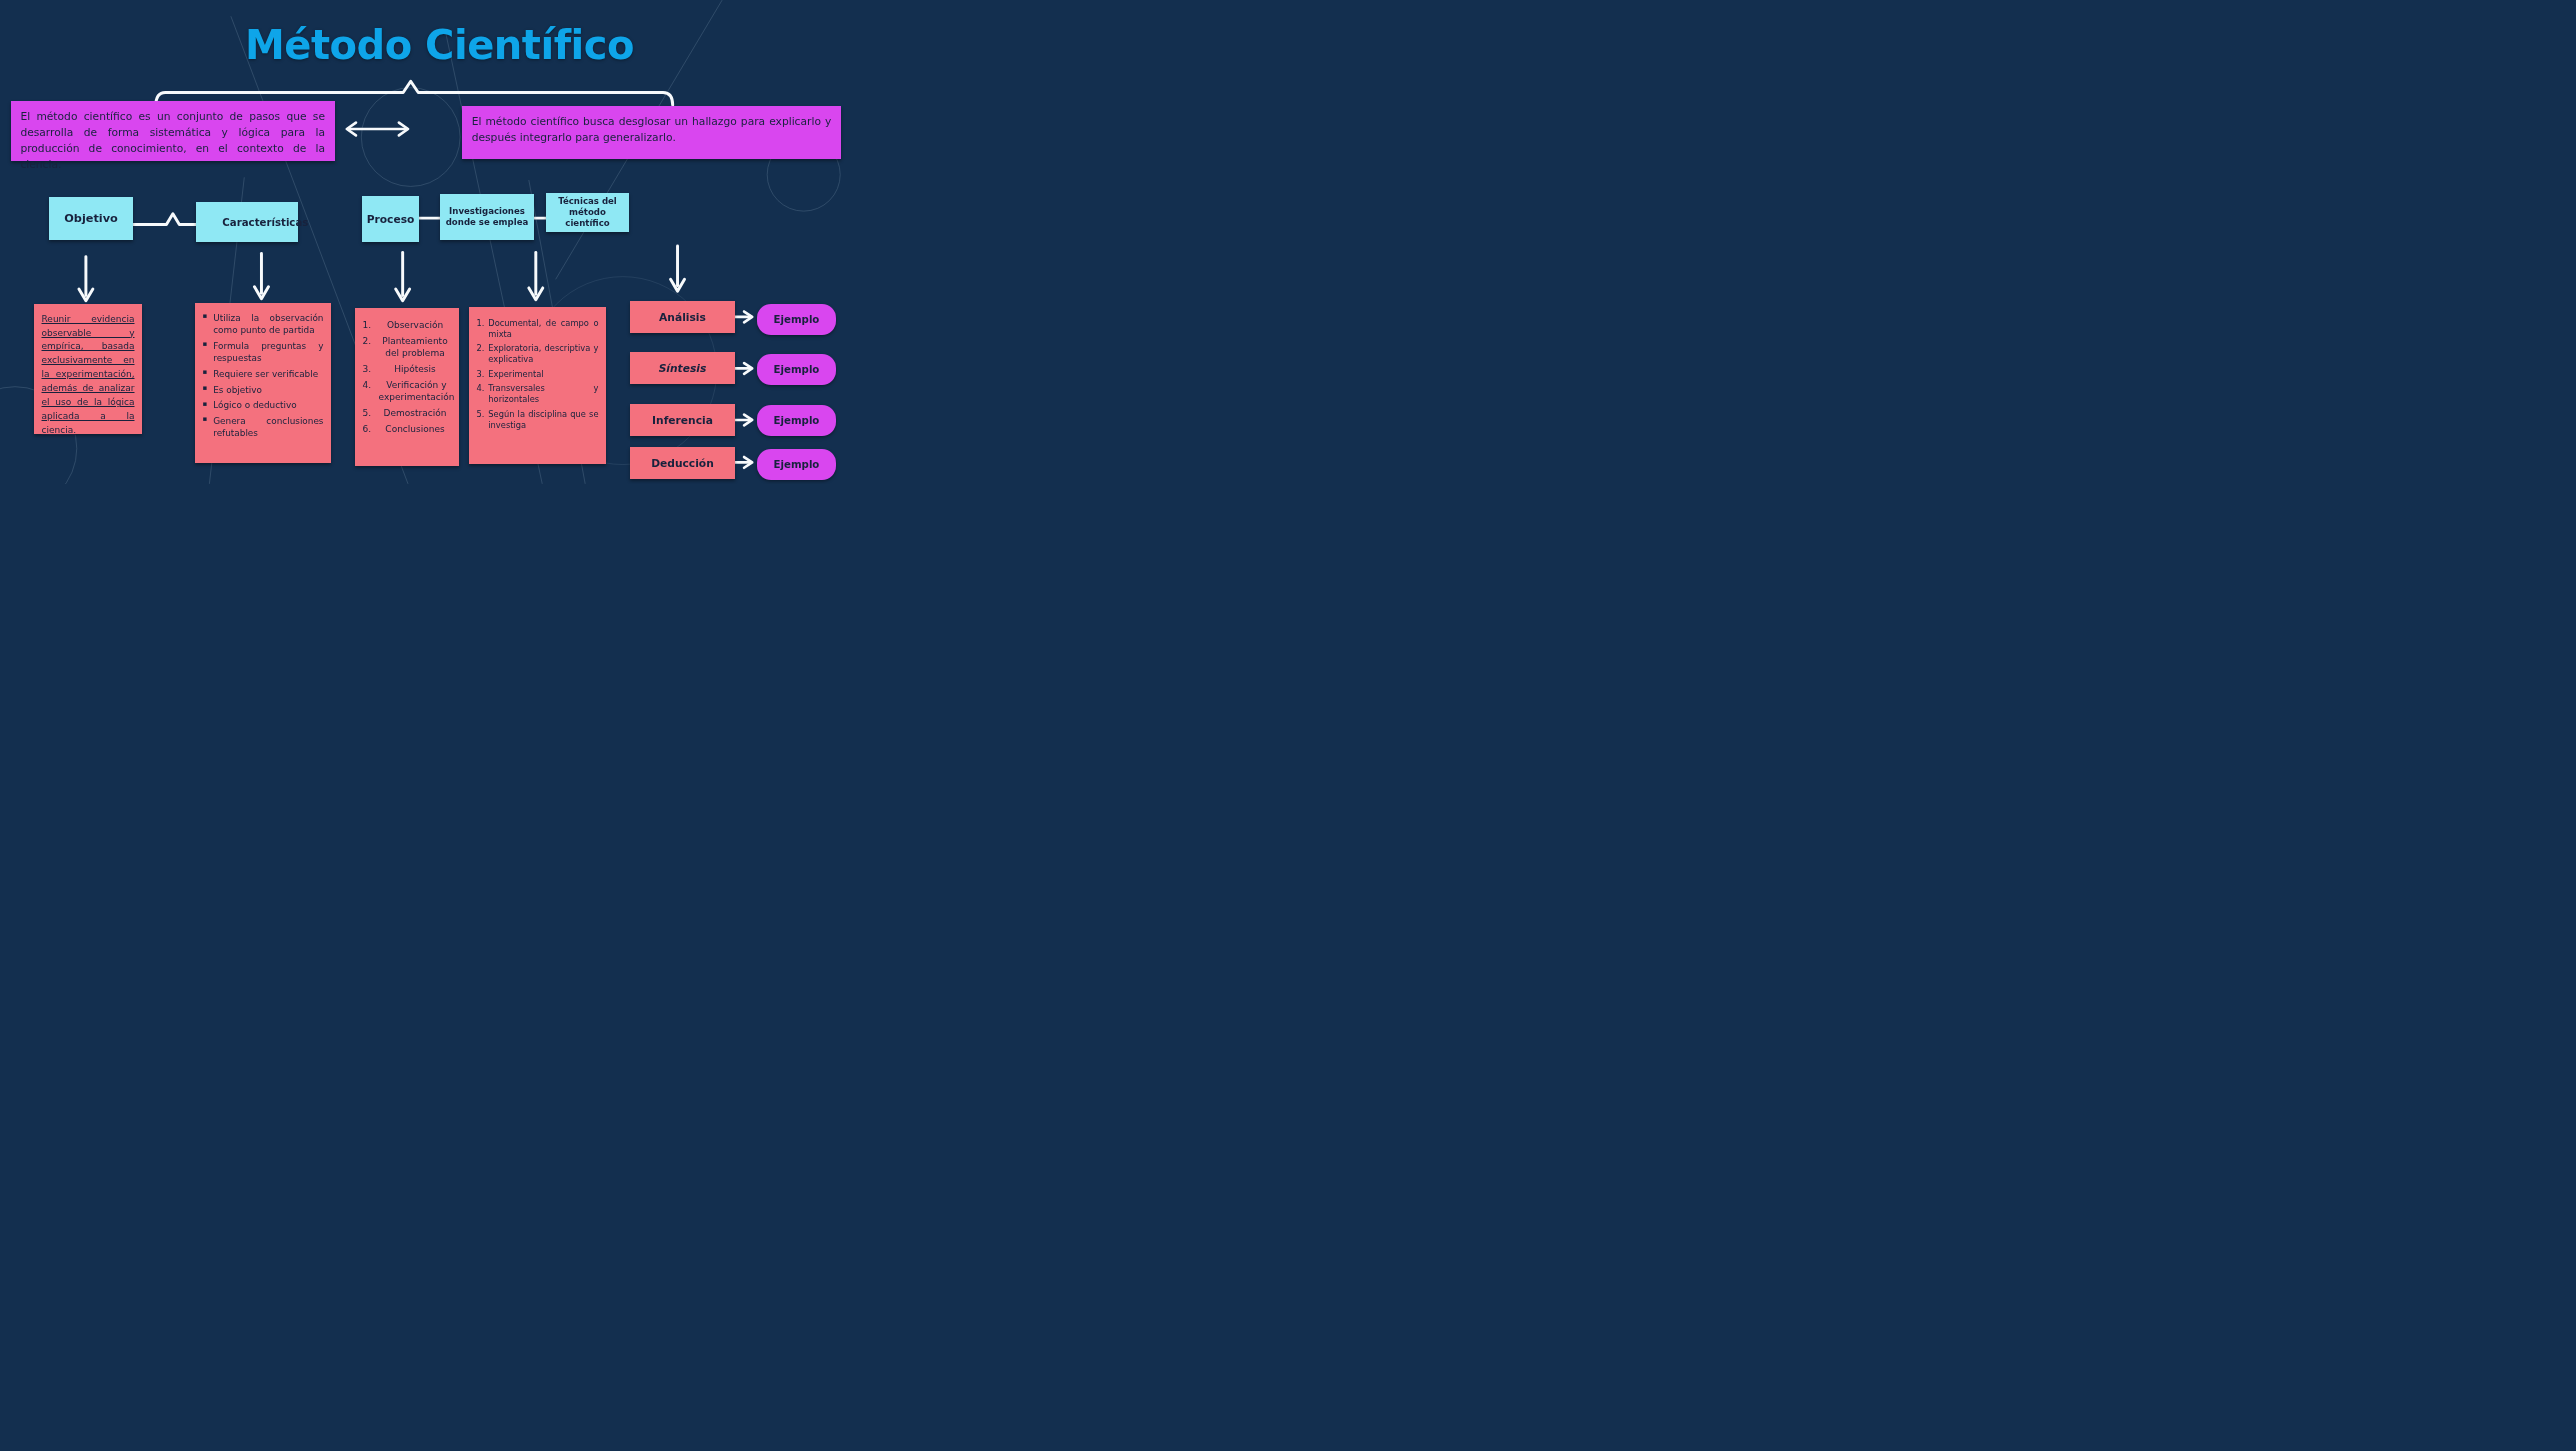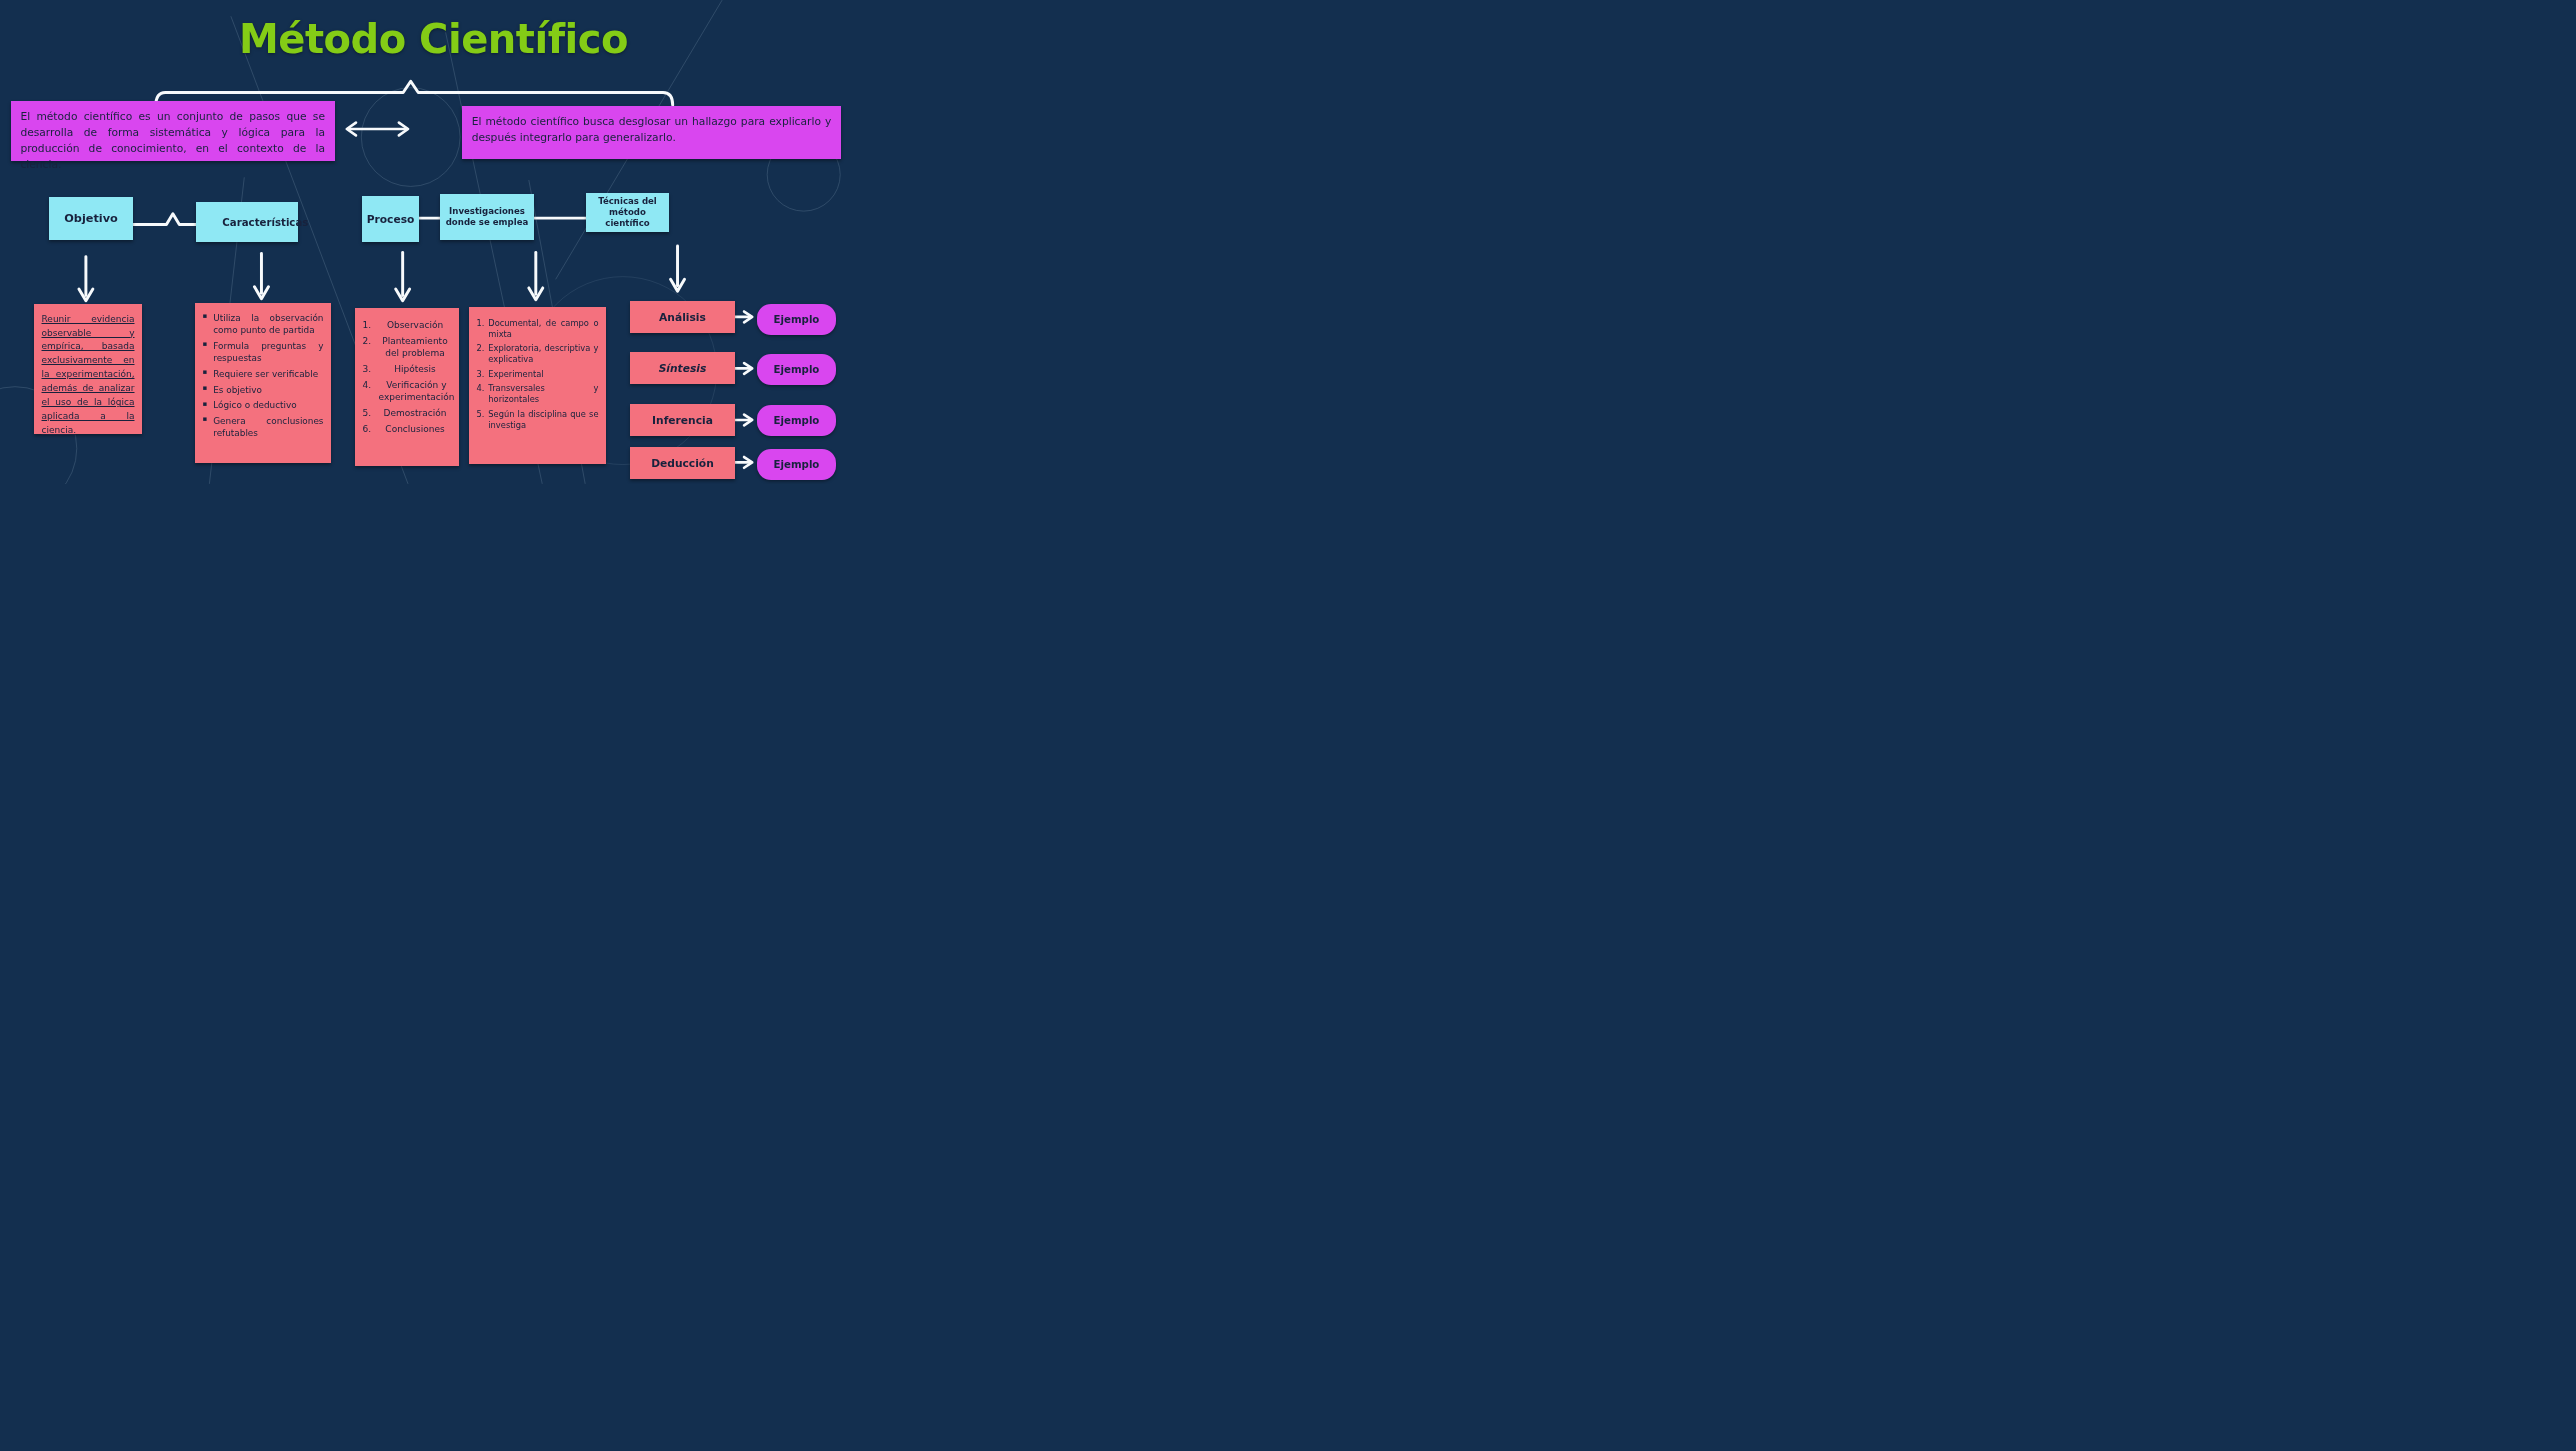--- a/index.html
+++ b/index.html
@@ -3,21 +3,21 @@
 <meta charset="utf-8">
 <style>
   html,body{margin:0;padding:0;background:#132f4f;}
   .canvas{
     position:relative;width:859px;height:484px;overflow:hidden;
     background:#132f4f;font-family:"DejaVu Sans","Liberation Sans",sans-serif;
   }
   svg.layer{position:absolute;left:0;top:0;width:859px;height:484px;pointer-events:none;}
   .page-title{
     position:absolute;left:0;top:11.8px;width:859px;text-align:center;
-    font-size:40px;font-weight:bold;color:#84cc16;letter-spacing:-0.5px;margin:4px;
+    font-size:40px;font-weight:bold;color:#0ea5e9;letter-spacing:-0.5px;margin:10px;
     text-shadow:0 1.1px 3.2px rgba(0,0,0,.4);
   }
   .box{position:absolute;box-sizing:border-box;color:#18223d;
        box-shadow:0 1.6px 3.2px rgba(0,0,0,.38);}
   .green{background:#d946ef;}
   .cyan{background:#8fe8f4;}
   .red{background:#f4717e;}
   .def{font-size:10.7px;line-height:1.52;text-align:justify;padding:7.5px 9.7px;}
   .cat{display:flex;align-items:center;justify-content:center;text-align:center;
        font-weight:bold;padding:2.1px 4.3px;}
@@ -110,21 +110,21 @@
     </g>
   </svg>
 
   <div class="box green def" style="left:10.7px;top:101px;width:324px;height:60px;">El método científico es un conjunto de pasos que se desarrolla de forma sistemática y lógica para la producción de conocimiento, en el contexto de la ciencia.</div>
   <div class="box green def" style="left:462px;top:106px;width:379px;height:53px;">El método científico busca desglosar un hallazgo para explicarlo y después integrarlo para generalizarlo.</div>
 
   <div class="box cyan cat" style="left:49px;top:197px;width:84px;height:43px;font-size:11.3px;">Objetivo</div>
   <div class="box cyan cat" style="left:196px;top:202px;width:102px;height:40px;font-size:10.2px;padding-left:41px;">Características</div>
   <div class="box cyan cat" style="left:362px;top:196px;width:57px;height:46px;font-size:10.7px;">Proceso</div>
   <div class="box cyan cat" style="left:440px;top:194px;width:94px;height:46px;font-size:8.6px;line-height:1.3;">Investigaciones donde se emplea</div>
-  <div class="box cyan cat" style="left:546px;top:193px;width:83px;height:39px;font-size:8.6px;line-height:1.3;margin-left:40px;">Técnicas del método científico</div>
+  <div class="box cyan cat" style="left:546px;top:193px;width:83px;height:39px;font-size:8.6px;line-height:1.3;">Técnicas del método científico</div>
 
   <div class="box red detail" style="left:34px;top:304px;width:108px;height:130px;text-decoration:underline;">
     <div class="para">Reunir evidencia observable y empírica, basada exclusivamente en la experimentación, además de analizar el uso de la lógica aplicada a la ciencia.</div>
   </div>
 
   <div class="box red detail" style="left:195px;top:303px;width:136px;height:160px;">
     <div class="blist">
       <div class="bitem">
           <span class="bdot">▪</span>
           <span class="btxt">Utiliza la observación como punto de partida</span>

